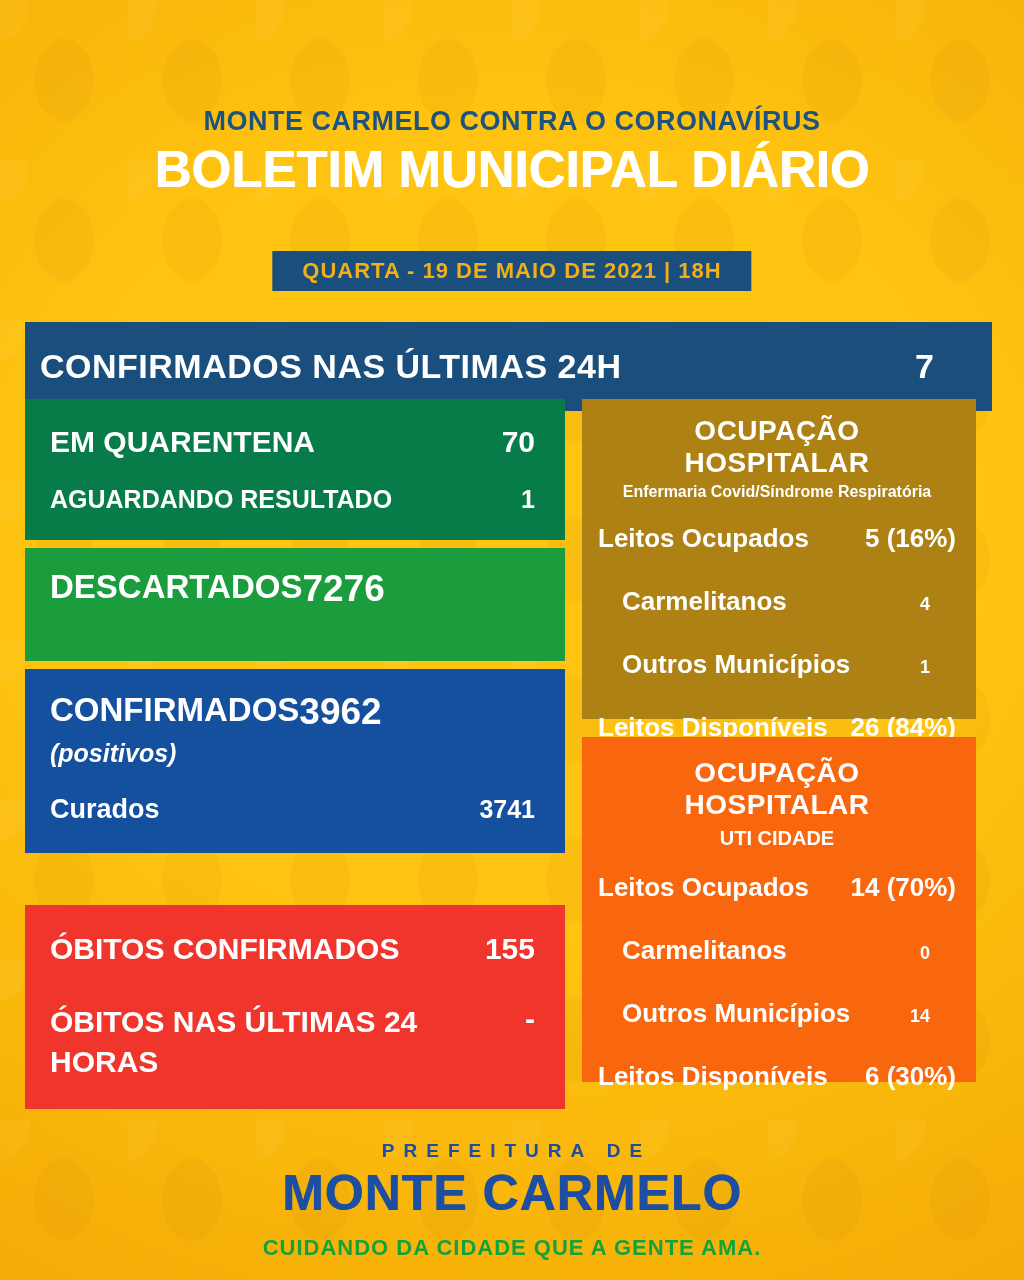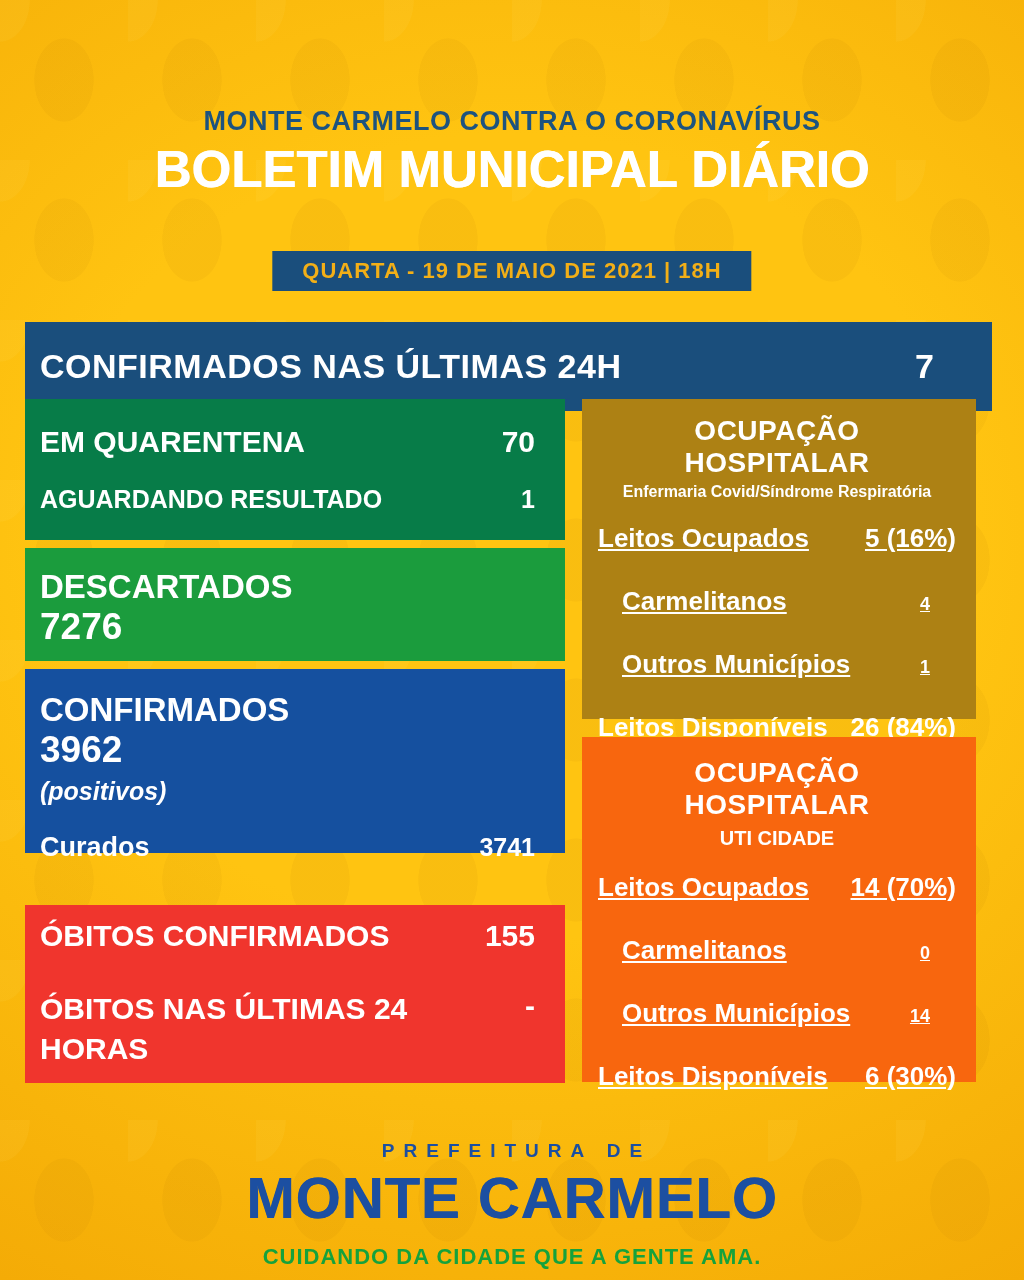--- a/index.html
+++ b/index.html
@@ -34,55 +34,55 @@
   }
   .bar {
     position:absolute; left:25px; top:322px; width:967px; height:89px;
     background:var(--navy,#1a4e7c); color:#fff;
     display:flex; align-items:center; justify-content:space-between;
     padding:0 58px 0 15px; font-weight:bold;
   }
   .bar .lbl { font-size:34px; letter-spacing:0.5px; }
   .bar .val { font-size:34px; }
   .box { position:absolute; color:#fff; font-weight:bold; }
-  .col-l { left:25px; width:540px; padding:0 30px 0 15px; }
+  .col-l { left:25px; width:540px; padding:0 30px 0 25px; }
   .col-r { left:582px; width:394px; padding:0 20px 16px 16px; }
   .b-quarantine { top:399px; height:141px; background:var(--green-dark,#077c48);
     display:flex; flex-direction:column; justify-content:center; gap:26px; }
   .b-discarded { top:548px; height:113px; background:var(--green-light,#1b9c3d); padding-top:20px; }
   .b-confirmed { top:669px; height:184px; background:var(--blue,#15509f); padding-top:22px; }
-  .b-deaths { top:905px; height:178px; background:var(--red,#f0352d);
+  .b-deaths { top:905px; height:204px; background:var(--red,#f0352d);
     display:flex; flex-direction:column; justify-content:center; gap:36px; }
   .b-ward { top:399px; height:320px; background:var(--gold,#ad8114); padding-top:16px; }
   .b-icu  { top:737px; height:345px; background:var(--orange,#f8660e); padding-top:20px; }
   .row { display:flex; justify-content:space-between; align-items:baseline; }
   .row-main .lbl, .row-main .val { font-size:30px; }
   .row-sub  .lbl, .row-sub  .val { font-size:25px; }
-  .head-row { display:flex; align-items:flex-start;flex-direction:column; }
+  .head-row { display:flex; align-items:flex-start; }
   .head-row .big-lbl { font-size:33px; }
   .head-row .big-val { font-size:37px; }
   .sub-italic { font-style:italic; font-weight:bold; font-size:25px; margin-top:6px; }
   .b-confirmed .subrows { margin-top:26px; display:flex; flex-direction:column; gap:34px; }
   .b-confirmed .subrows .lbl { font-size:27px; }
   .b-confirmed .subrows .val { font-size:25px; }
   .b-deaths .row .lbl, .b-deaths .row .val { font-size:30px; }
   .b-deaths .row2 { align-items:flex-start; }
   .b-deaths .row2 .lbl { max-width:390px; line-height:1.35; }
   .hosp-title { text-align:center; font-size:28px; letter-spacing:0.5px; }
   .hosp-sub { text-align:center; font-size:16px; margin-top:4px; }
   .b-icu .hosp-sub { font-size:20px; margin-top:6px; }
-  .hosp-rows { margin-top:22px; display:flex; flex-direction:column; gap:32px;text-decoration:underline; }
+  .hosp-rows { margin-top:22px; display:flex; flex-direction:column; gap:32px; }
   .hosp-rows .lbl { font-size:26px; }
   .hosp-rows .val { font-size:26px; }
   .hosp-rows .indent .lbl { padding-left:24px; }
   .hosp-rows .val.sm { font-size:18px; margin-right:26px; }
   .footer { position:absolute; top:1140px; left:0; right:0; text-align:center; }
   .footer-line1 { color:var(--footer-blue,#1c4fa1); font-size:19px; font-weight:bold;
     letter-spacing:9px; text-indent:9px;text-align:center; }
-  .footer-line2 { color:var(--footer-blue,#1c4fa1); font-size:58px; font-weight:bold;
+  .footer-line2 { color:var(--footer-blue,#1c4fa1); font-size:50px; font-weight:bold;
     letter-spacing:1px; margin-top:2px; text-shadow:0.6px 0 0 var(--footer-blue,#1c4fa1); }
   .footer-line3 { color:var(--footer-green,#15a23c); font-size:22px; font-weight:bold;
     letter-spacing:1px; margin-top:13px; }
 </style>
 </head>
 <body>
 
 <div class="canvas">
   <div class="pattern"></div>
 

